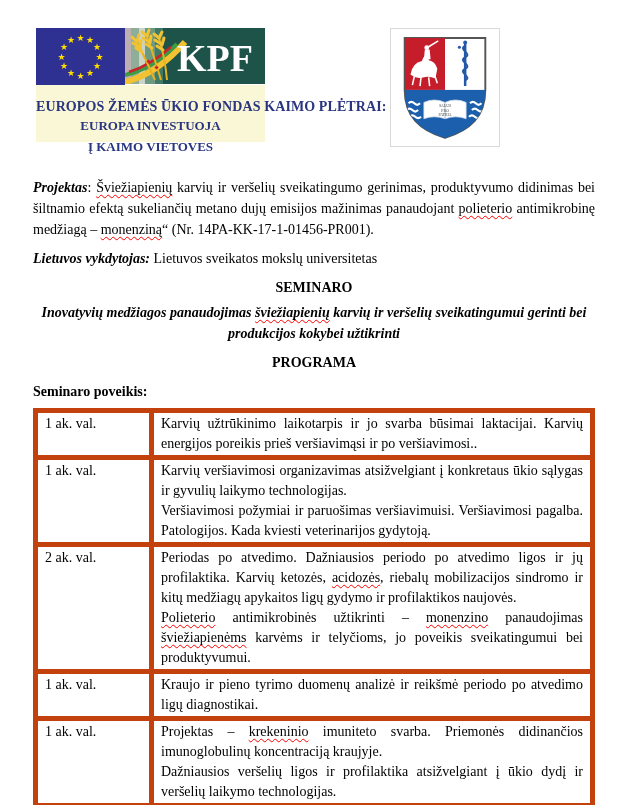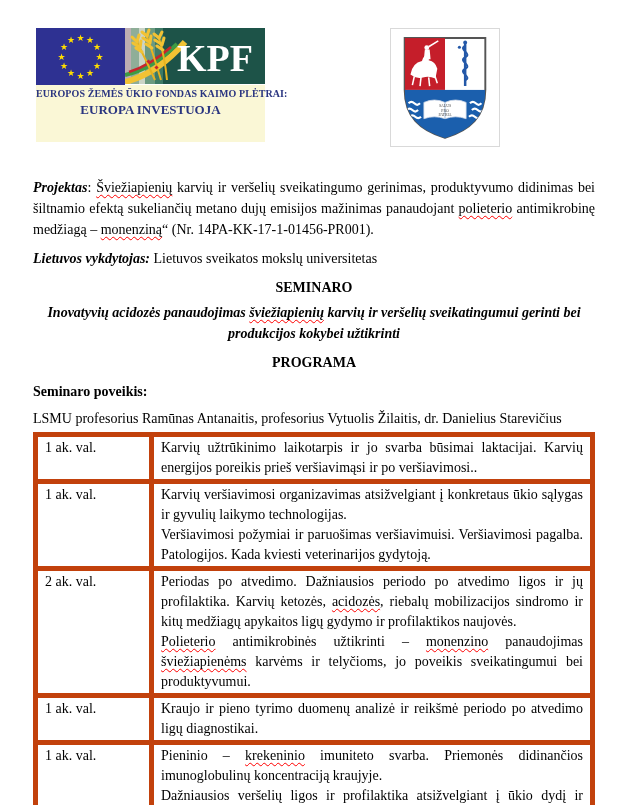--- a/index.html
+++ b/index.html
@@ -8,21 +8,21 @@
     font-family:"Liberation Serif", serif;color:#000;overflow:hidden;
   }
   
   .logo-left{position:absolute;left:36px;top:28px;width:229px;}
   .flags{display:flex;height:57px;}
   .eu-flag{width:89px;height:57px;background:#2E3192;position:relative;flex:none;}
   .kpf{width:140px;height:56px;position:relative;flex:none;overflow:hidden;
        background:linear-gradient(90deg,#BDAEB2 0 6px,#8FAE98 6px 14px,#CBD4C6 14px 20px,#6B9A80 20px 30px,#3E7A66 30px 38px,#1D5348 38px 100%);}
   .kpf svg{position:absolute;left:0;top:0;}
   .invest{height:57px;background:#FAF7D6;color:#2A3580;text-align:center;}
-  .fund-line{font-size:10px;font-weight:bold;white-space:nowrap;padding-top:3px;letter-spacing:.1px;}
+  .fund-line{font-size:14px;font-weight:bold;white-space:nowrap;padding-top:14px;letter-spacing:.1px;}
   .invest-line{font-size:13px;font-weight:bold;line-height:21px;white-space:nowrap;}
   .emblem{position:absolute;left:390px;top:28px;width:108px;height:117px;background:#fff;
           border:1px solid #d9d9d9;display:flex;align-items:center;justify-content:center;}
   
   .content{position:absolute;left:33px;top:177px;width:562px;font-size:14px;line-height:21px;}
   .para{text-align:justify;margin:0 0 8px;}
   .oneline{margin:0 0 8px;white-space:nowrap;}
   .center-h{text-align:center;font-weight:bold;margin:0 0 8px;}
   .center-h.tight{margin:0 0 4px;}
   .label-line{font-weight:bold;margin:0 0 6px;}
@@ -94,20 +94,21 @@
             <rect x="22" y="32" width="3" height="3" transform="rotate(45 23.5 33.5)"></rect>
             <rect x="30" y="38" width="3" height="3" transform="rotate(45 31.5 39.5)"></rect>
           </g>
           <text x="90" y="43" font-size="38" font-weight="bold" fill="#ffffff" text-anchor="middle" font-family="Liberation Serif, serif">KPF</text>
         </svg>
       </div>
     </div>
     <div class="invest">
       <div class="fund-line">EUROPOS ŽEMĖS ŪKIO FONDAS KAIMO PLĖTRAI:</div>
       <div class="invest-line">EUROPA INVESTUOJA</div>
+      <div class="invest-line">Į KAIMO VIETOVES</div>
     </div>
   </div>
 
   <div class="emblem">
     <svg width="96" height="108" viewBox="0 0 100 112">
       <defs>
         <clipPath id="shieldClip">
           <path d="M8,4 H92 V58 C92,86 76,100 50,108 C24,100 8,86 8,58 Z"></path>
         </clipPath>
       </defs>
@@ -152,24 +153,23 @@
           <path d="M75,86 q3,-3 6,0 t6,0"></path>
         </g>
       </g>
     </svg>
   </div>
 
   <div class="content">
     <p class="para"><span class="b">Projektas</span><span>: </span><span class="sq">Šviežiapienių</span><span> karvių ir veršelių sveikatingumo gerinimas, produktyvumo didinimas bei šiltnamio efektą sukeliančių metano dujų emisijos mažinimas panaudojant </span><span class="sq">polieterio</span><span> antimikrobinę medžiagą – </span><span class="sq">monenziną</span><span>“ (Nr. 14PA-KK-17-1-01456-PR001).</span></p>
     <p class="oneline"><span class="b">Lietuvos vykdytojas:</span><span> Lietuvos sveikatos mokslų universitetas</span></p>
     <p class="center-h tight">SEMINARO</p>
-    <p class="center-h"><span class="b">Inovatyvių acidozės panaudojimas </span><span class="b sq">šviežiapienių</span><span class="b"> karvių ir veršelių sveikatingumui gerinti bei produkcijos kokybei užtikrinti</span></p>
+    <p class="center-h"><span class="b">Inovatyvių medžiagos panaudojimas </span><span class="b sq">šviežiapienių</span><span class="b"> karvių ir veršelių sveikatingumui gerinti bei produkcijos kokybei užtikrinti</span></p>
     <p class="center-h">PROGRAMA</p>
     <p class="label-line">Seminaro poveikis:</p>
-    <p class="lecturers">LSMU profesorius Ramūnas Antanaitis, profesorius Vytuolis Žilaitis, dr. Danielius Starevičius</p>
 
     <table class="program">
       <tbody>
           <tr>
             <td class="hours">1 ak. val.</td>
             <td class="topic">
               <div class="cellp"><span>Karvių užtrūkinimo laikotarpis ir jo svarba būsimai laktacijai. Karvių energijos poreikis prieš veršiavimąsi ir po veršiavimosi..</span></div>
             </td>
           </tr>
           <tr>
@@ -188,21 +188,21 @@
           </tr>
           <tr>
             <td class="hours">1 ak. val.</td>
             <td class="topic">
               <div class="cellp"><span>Kraujo ir pieno tyrimo duomenų analizė ir reikšmė periodo po atvedimo ligų diagnostikai.</span></div>
             </td>
           </tr>
           <tr>
             <td class="hours">1 ak. val.</td>
             <td class="topic">
-              <div class="cellp"><span>Pieninio – </span><span class="sq">krekeninio</span><span> imuniteto svarba. Priemonės didinančios imunoglobulinų koncentraciją kraujyje.</span></div>
+              <div class="cellp"><span>Projektas – </span><span class="sq">krekeninio</span><span> imuniteto svarba. Priemonės didinančios imunoglobulinų koncentraciją kraujyje.</span></div>
               <div class="cellp"><span>Dažniausios veršelių ligos ir profilaktika atsižvelgiant į ūkio dydį ir veršelių laikymo technologijas.</span></div>
             </td>
           </tr>
         </tbody>
     </table>
   </div>
 
 </div>
 
 </body></html>

